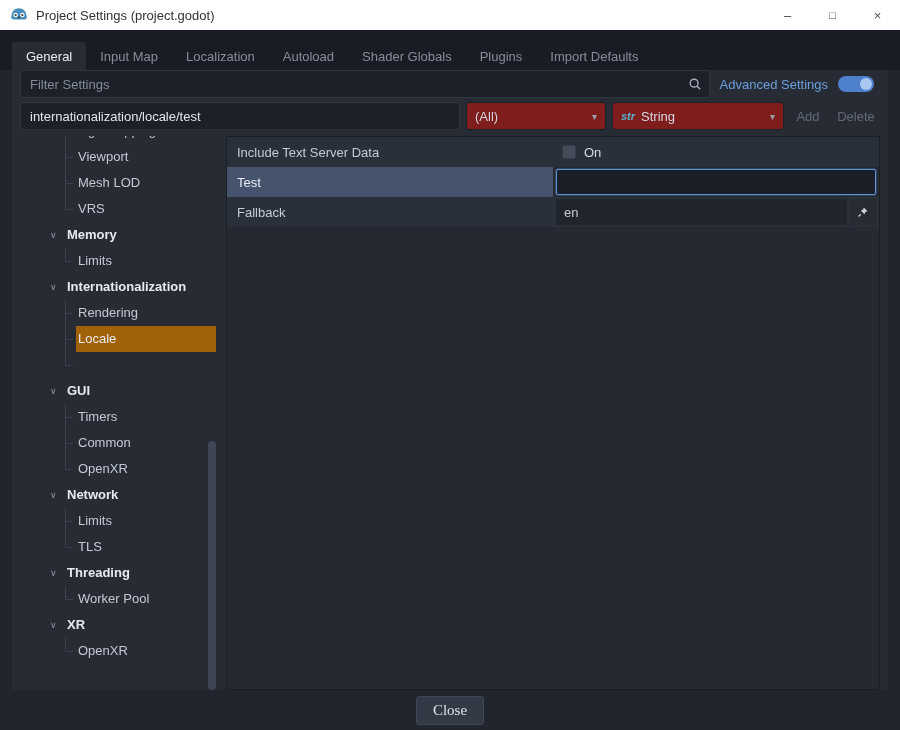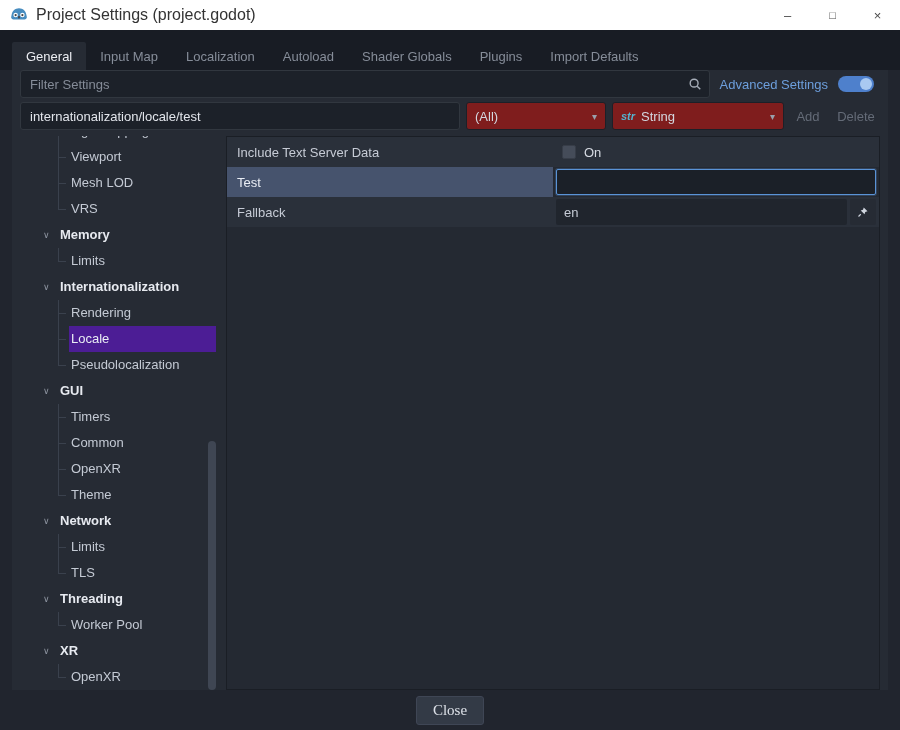--- a/index.html
+++ b/index.html
@@ -1,21 +1,21 @@
 <!DOCTYPE html>
 <html><head>
 <meta charset="utf-8">
 <style>
   *{box-sizing:border-box;margin:0;padding:0;cursor:default}
   html,body{width:900px;height:730px;overflow:hidden;background:#21252e;font-family:"Liberation Sans",sans-serif;}
 
   
   .titlebar{height:30px;background:#ffffff;display:flex;align-items:center;}
   .tb-icon{margin:0 8px 0 10px;display:flex;align-items:center}
-  .tb-title{flex:1;font-size:16px;color:#333;}
+  .tb-title{flex:1;font-size:13px;color:#333;}
   .tb-btn{width:45px;height:30px;display:flex;align-items:center;justify-content:center;font-size:13px;color:#4a4a4a;}
   .tb-btn.max{font-size:11px}
 
   
   .dialog{height:700px;display:flex;flex-direction:column;background:#21252e;}
   .tabstrip{height:40px;background:#181c24;display:flex;align-items:flex-end;padding-left:12px;flex:none}
   .tab{height:28px;display:flex;align-items:center;padding:0 14px;font-size:13px;color:#868d99;}
   .tab.active{background:#262b34;color:#eceef3;border-radius:2px 2px 0 0;}
 
   .panel{flex:1;margin:0 12px;background:#262b34;padding:0 8px;display:flex;flex-direction:column;min-height:0;}
@@ -40,30 +40,30 @@
   .chevron{font-size:10px;color:#99a0ac}
   .type-icon{color:#54b3cf;font-style:italic;font-weight:bold;font-size:11px}
   .flat-btn{font-size:13px;color:#646b77;flex:none;text-align:center}
   .btn-add{width:36px}.btn-del{width:48px}
 
   
   .split{flex:1;display:flex;gap:10px;min-height:0}
 
   
   .tree{width:196px;position:relative;overflow:hidden;flex:none}
-  .tree-inner{position:absolute;left:5px;right:0;top:-18px}
+  .tree-inner{position:absolute;left:12px;right:0;top:-18px}
   .t-item{height:26px;display:flex;align-items:center;font-size:13px;color:#c4cad4;}
   .t-section{padding-left:18px;font-weight:bold;color:#e7eaf0;gap:4px}
   .sec-arrow{font-size:9px;color:#8f96a2;width:11px;font-weight:normal;display:inline-block}
   .t-child .guide{width:44px;height:26px;position:relative;flex:none}
   .guide::before{content:"";position:absolute;left:33px;top:13px;width:8px;height:1px;background:#3a414d}
   .guide::after{content:"";position:absolute;left:33px;top:0;height:26px;width:1px;background:#3a414d}
   .t-group > .t-item:last-child .guide::after{height:13px}
   .t-label{flex:1;line-height:26px;height:26px;padding-left:2px;white-space:nowrap;overflow:hidden}
-  .t-child.selected .t-label{background:#4c1d95;color:#e9edf4}
+  .t-child.selected .t-label{background:#a16207;color:#e9edf4}
   .tree-scroll{position:absolute;right:0;top:0;bottom:0;width:8px}
   .tree-thumb{position:absolute;left:0;right:0;top:55%;bottom:0;background:#3f4653;border-radius:4px}
 
   
   .props{flex:1;background:#242932;border:1px solid #1a1e25;overflow:hidden}
   .p-row{height:30px;display:flex;font-size:13px}
   .p-row.striped{background:#2a303a}
   .p-label{width:50%;display:flex;align-items:center;padding-left:10px;color:#c6cbd5;flex:none}
   .p-label.selected{background:#46536d;color:#e9edf4}
   .p-value{flex:1;display:flex;align-items:center;padding:0 3px;min-width:0}
@@ -187,44 +187,39 @@
             <div class="t-item t-child">
                 <span class="guide"></span>
                 <span class="t-label">Rendering</span>
               </div>
             <div class="t-item t-child selected">
                 <span class="guide"></span>
                 <span class="t-label">Locale</span>
               </div>
             <div class="t-item t-child">
                 <span class="guide"></span>
-                <span class="t-label">Pseudolocalization</span>
               </div>
           </div>
 
           <div class="t-item t-section">
               <span class="sec-arrow">∨</span>
               <span class="t-label">GUI</span>
             </div>
           <div class="t-group">
             <div class="t-item t-child">
                 <span class="guide"></span>
                 <span class="t-label">Timers</span>
               </div>
             <div class="t-item t-child">
                 <span class="guide"></span>
                 <span class="t-label">Common</span>
               </div>
             <div class="t-item t-child">
                 <span class="guide"></span>
                 <span class="t-label">OpenXR</span>
-              </div>
-            <div class="t-item t-child">
-                <span class="guide"></span>
-                <span class="t-label">Theme</span>
               </div>
           </div>
 
           <div class="t-item t-section">
               <span class="sec-arrow">∨</span>
               <span class="t-label">Network</span>
             </div>
           <div class="t-group">
             <div class="t-item t-child">
                 <span class="guide"></span>

